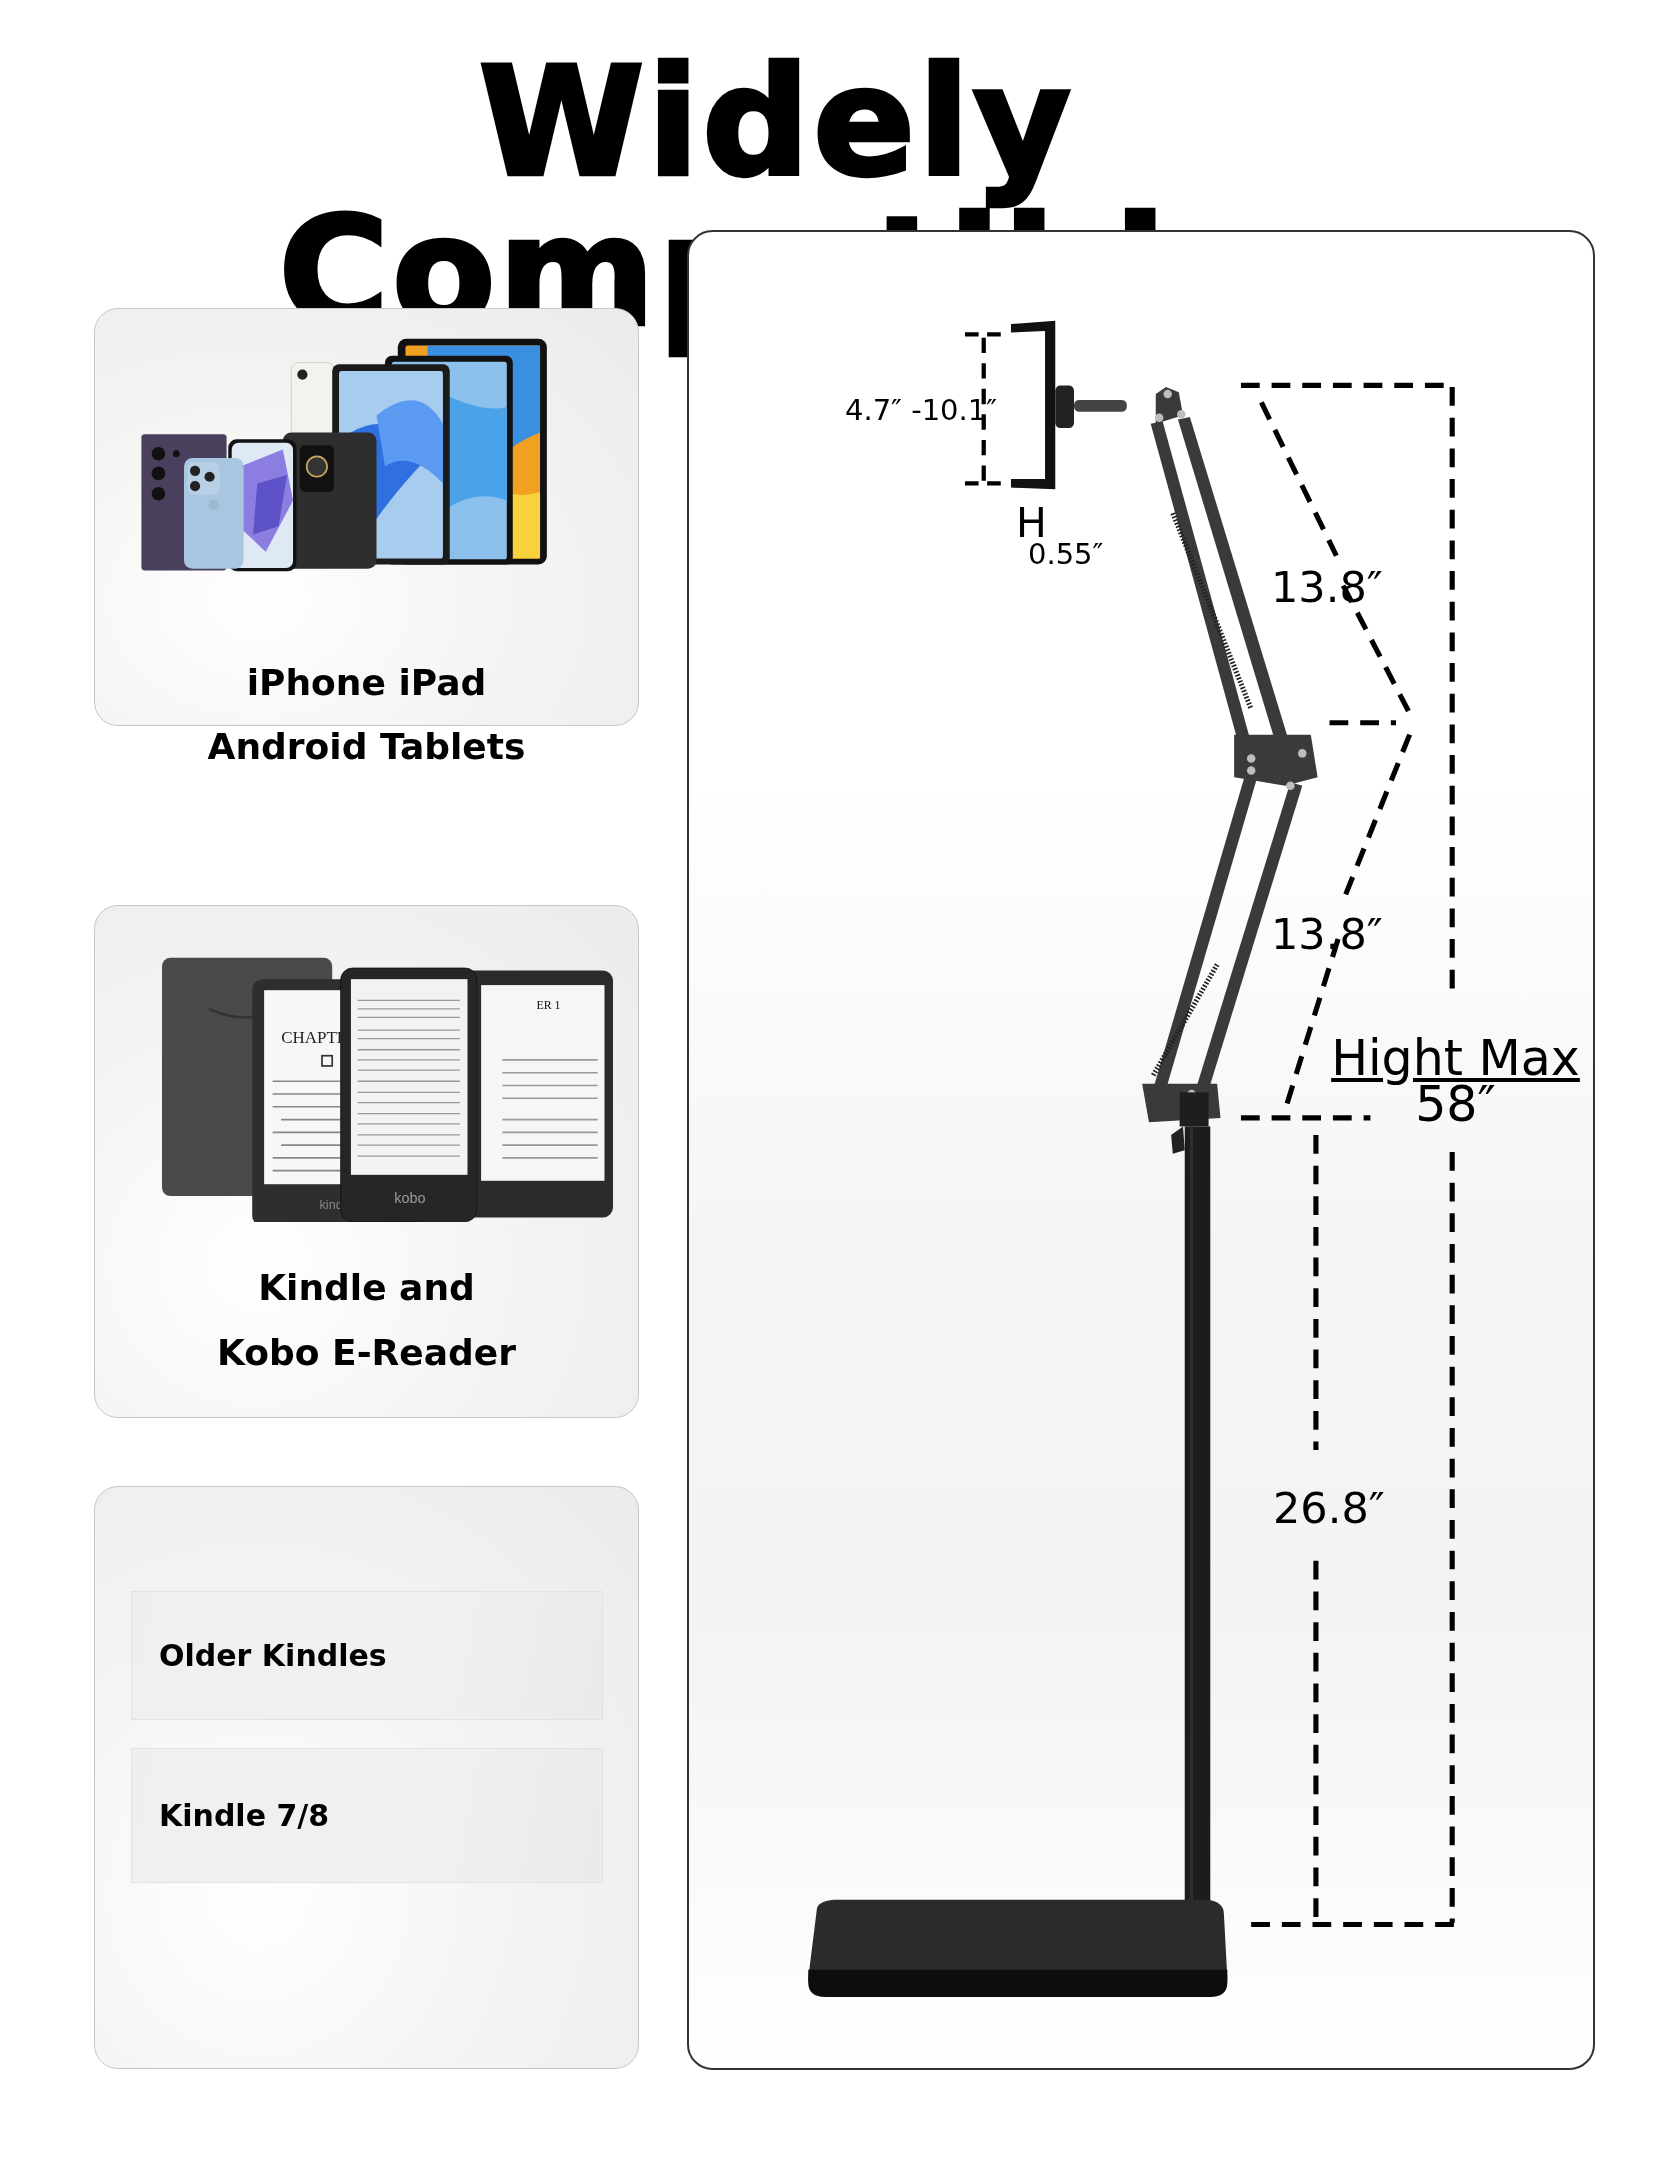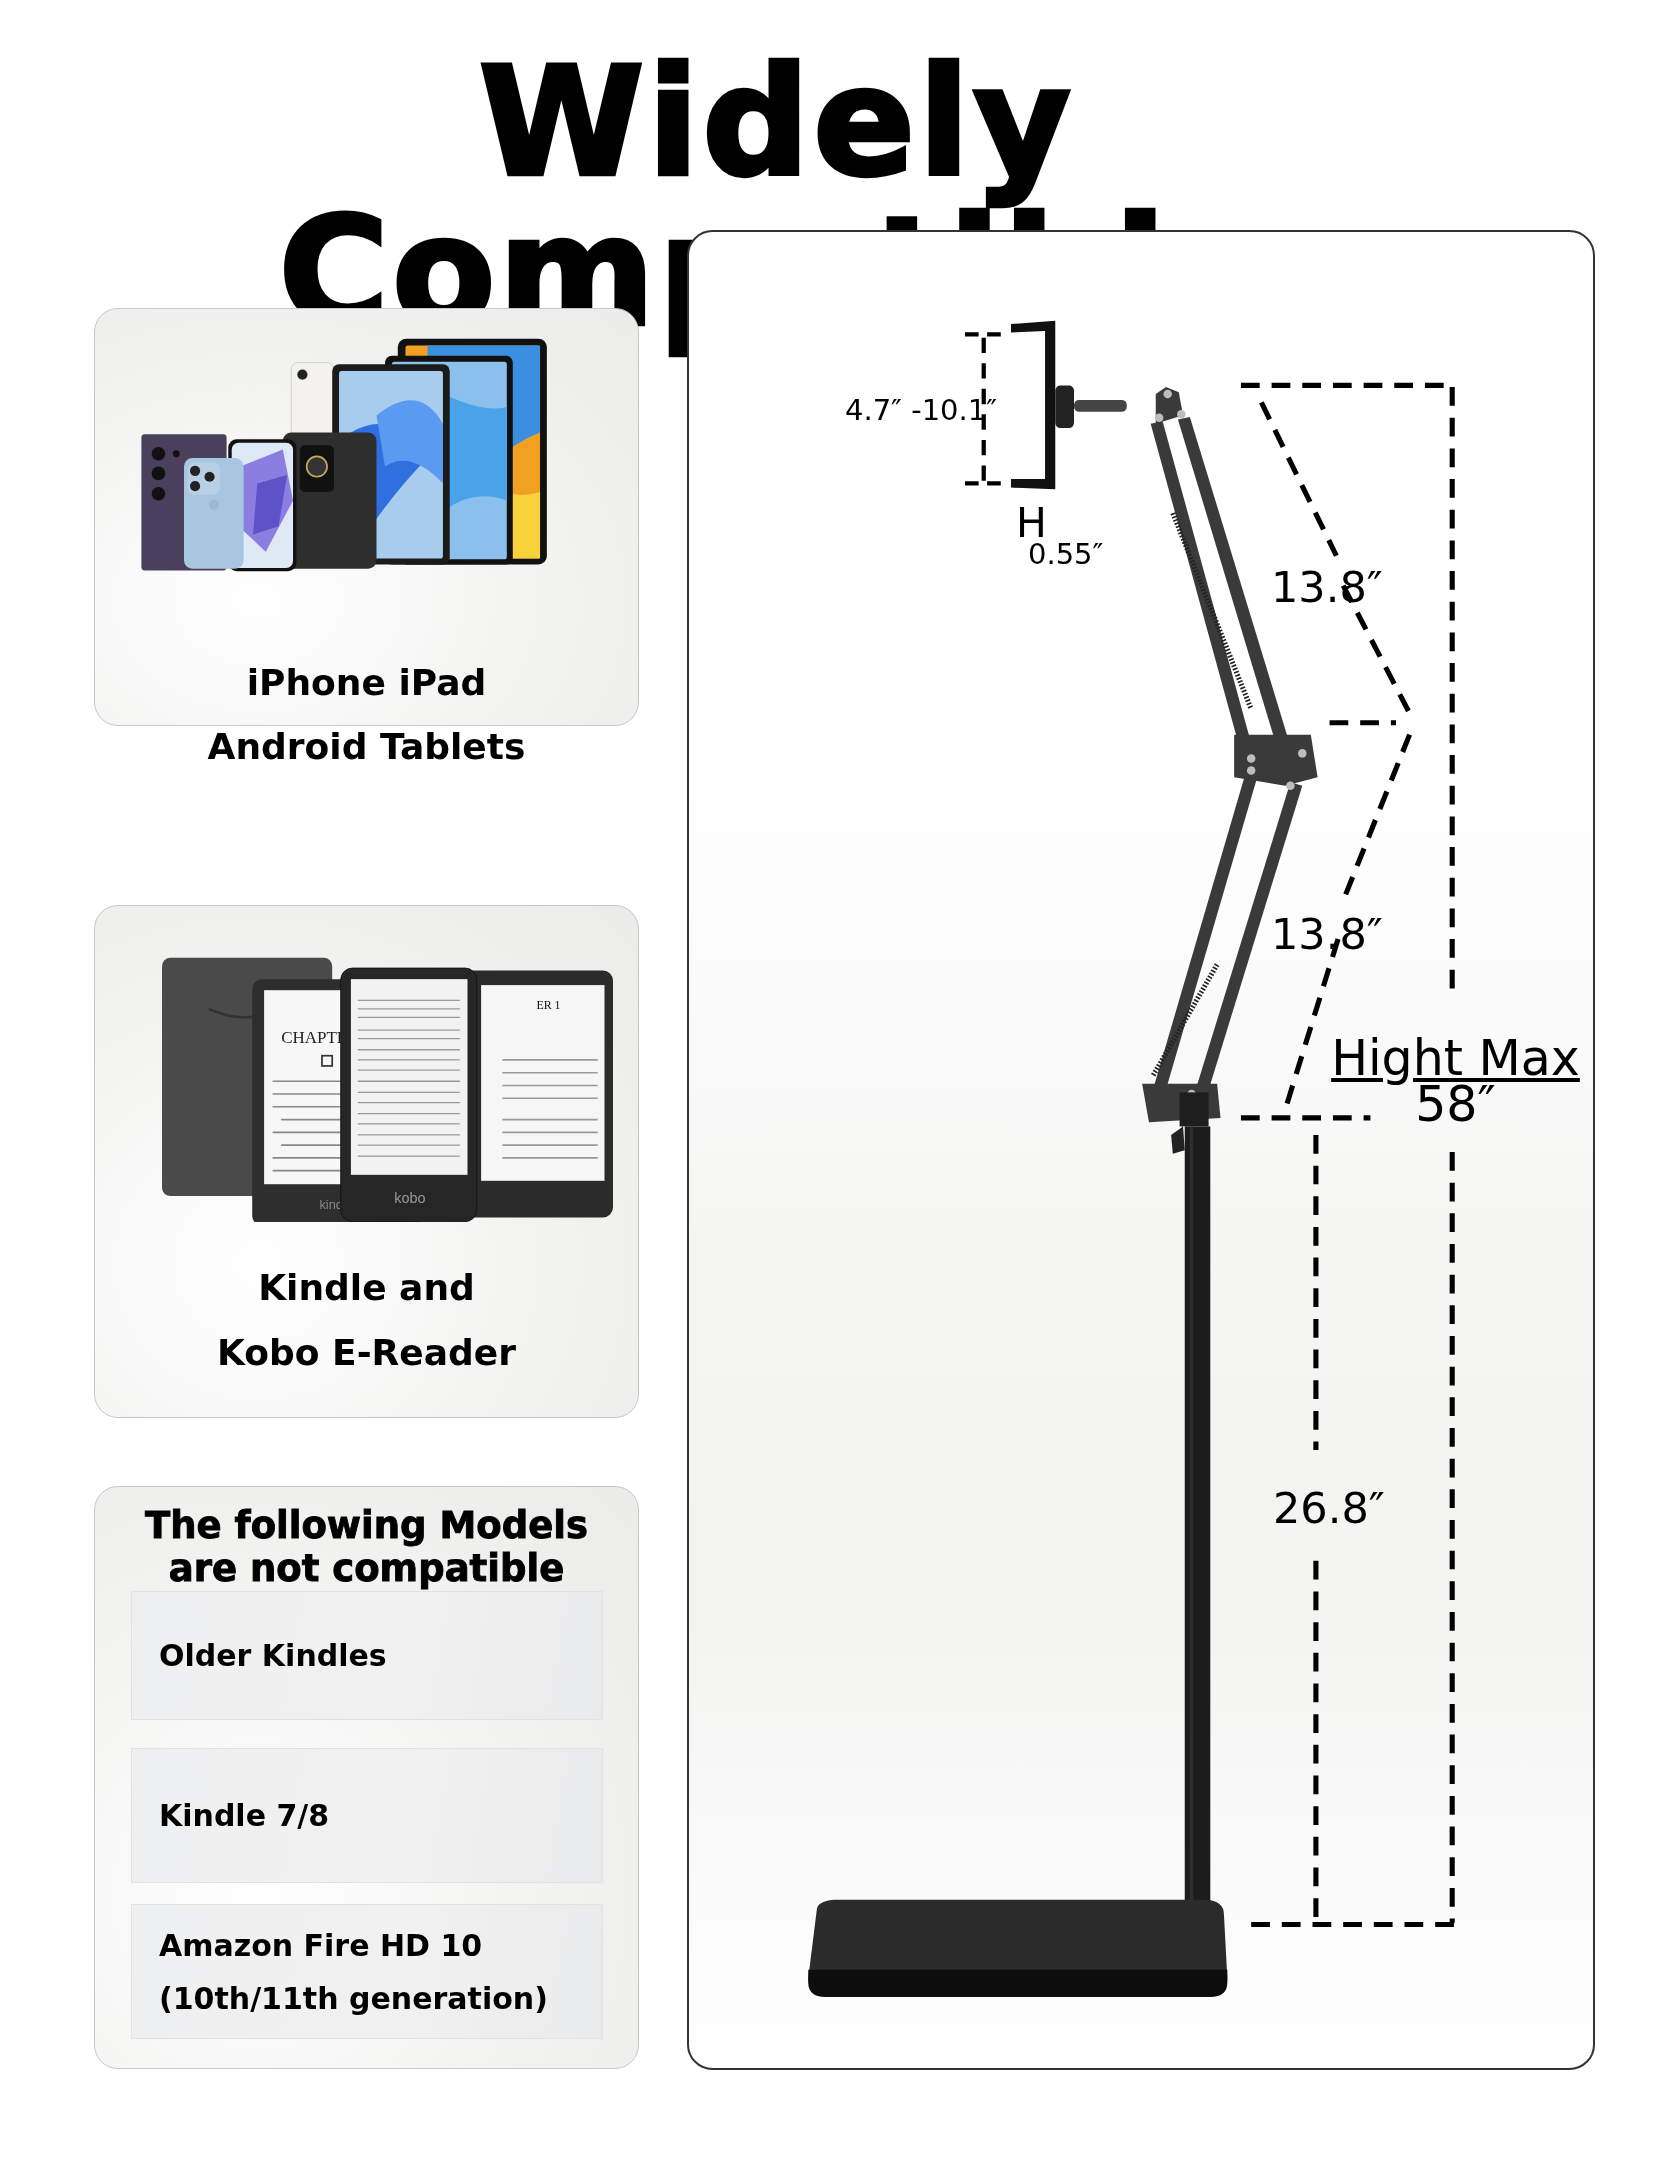--- a/index.html
+++ b/index.html
@@ -159,33 +159,25 @@
         <line x1="230" y1="243" x2="350" y2="243"></line>
       </g>
       <text x="273" y="298" font-family="Liberation Sans, sans-serif" font-size="17" fill="#999">kobo</text>
     </svg>
   </div>
   <div class="card-caption" style="top:349px;">Kindle and</div>
   <div class="card-caption" style="top:414px;">Kobo E-Reader</div>
 </div>
 
 <div class="card" id="card-incompatible">
-  <div class="inc-title">
-    <div>The following Models</div>
-    <div>are not compatible</div>
-  </div>
   <div class="inc-row" style="top:104px; height:129px;">
     <span class="txt">Older Kindles</span>
   </div>
   <div class="inc-row" style="top:261px; height:135px;">
     <span class="txt">Kindle 7/8</span>
-  </div>
-  <div class="inc-row" style="top:417px; height:135px; flex-direction:column; align-items:flex-start; justify-content:center;">
-    <span class="txt">Amazon Fire HD 10</span>
-    <span class="txt">(10th/11th generation)</span>
   </div>
 </div>
 
 <div class="panel">
 
   <svg width="908" height="1840" viewBox="0 0 1066 2160" style="position:absolute; left:0; top:0;">
 
     <g stroke="#000" stroke-width="6" stroke-dasharray="18 12" fill="none">
       <line x1="325" y1="-2" x2="325" y2="0"></line>
     </g>

